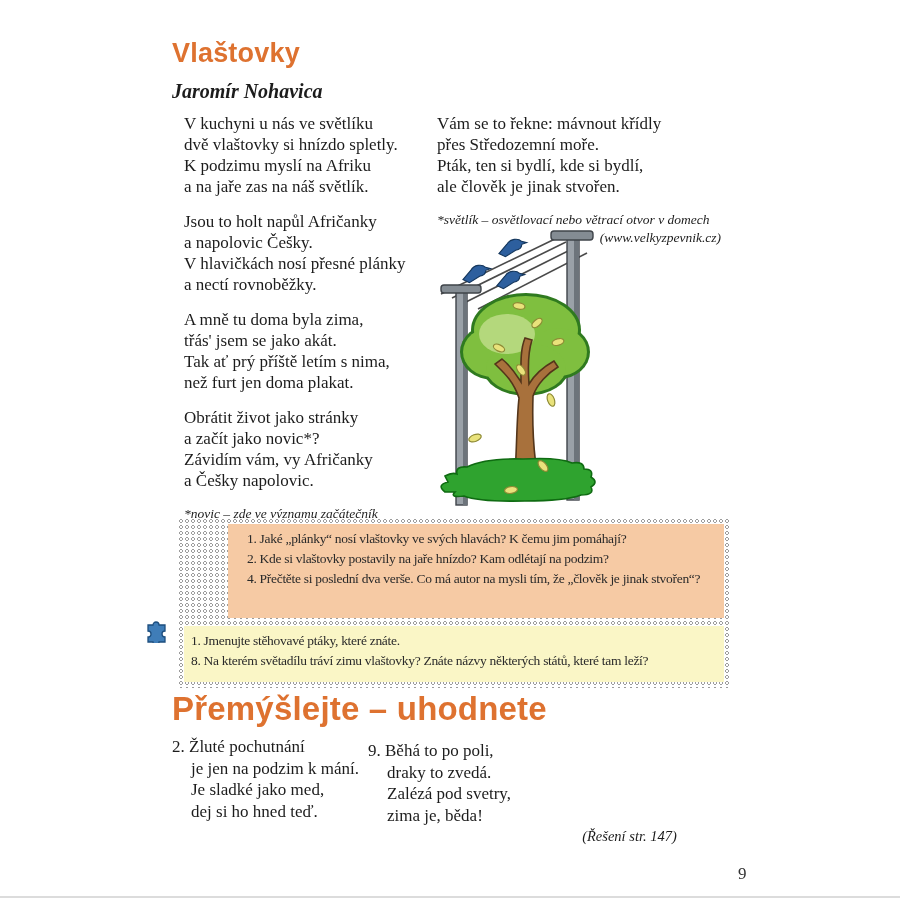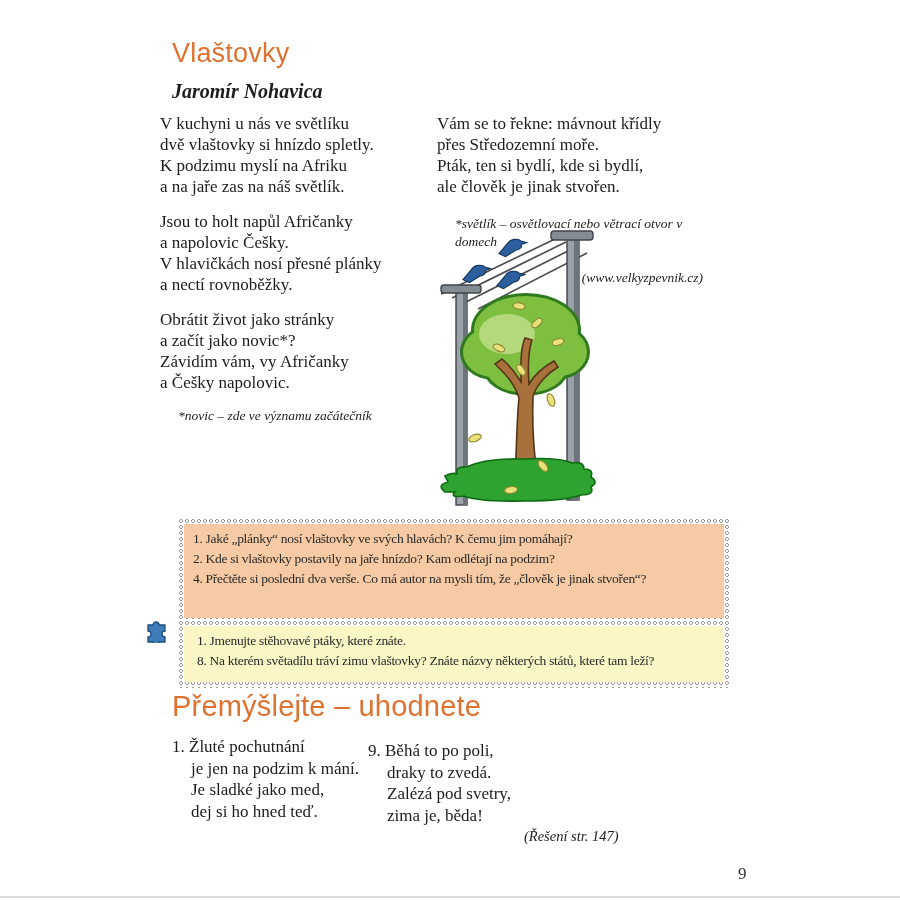--- a/index.html
+++ b/index.html
@@ -5,63 +5,63 @@
   html,body{margin:0;padding:0;background:#ffffff;}
   .page{
     position:relative;width:900px;height:900px;background:#fff;overflow:hidden;
     font-family:"Liberation Serif",serif;color:#1c1c1c;
     border-right:1px solid #eeeeee;
   }
   .page-bottom-edge{position:absolute;left:0;top:896px;width:900px;height:2px;background:#dcdcdc;}
 
   
   .h-orange{
-    position:absolute;font-family:"Liberation Sans",sans-serif;font-weight:normal;
+    position:absolute;font-family:"Liberation Sans",sans-serif;font-weight:bold;
     color:#de7230;letter-spacing:0.2px;
   }
   #title{left:172px;top:38px;font-size:27px;}
-  #riddle-heading{left:172px;top:690px;font-size:29px;}
+  #riddle-heading{left:172px;top:690px;font-size:33px;}
 
   #author{position:absolute;left:172px;top:80px;font-size:20px;font-weight:bold;font-style:italic;}
 
   
   .stanza{white-space:pre-line;font-size:17px;line-height:21px;margin:0 0 14px 0;}
-  #poem-left{position:absolute;left:160px;top:113px;width:280px;}
+  #poem-left{position:absolute;left:184px;top:113px;width:280px;}
   #poem-right{position:absolute;left:437px;top:113px;width:290px;}
-  .footnote{font-size:13.5px;font-style:italic;line-height:18px;margin:18px;}
+  .footnote{font-size:13.5px;font-style:italic;line-height:18px;margin:0;}
   #footnote-novic{margin-top:2px;}
   #source-line{text-align:right;padding-right:6px;}
 
   
   #illustration{position:absolute;left:433px;top:230px;width:197px;height:287px;}
 
   
   .beaded{
     position:absolute;padding:6px;
     background-color:#ffffff;
     background-image:radial-gradient(circle,#ffffff 0.8px,#9c9c9c 0.9px,#9c9c9c 1.8px,rgba(0,0,0,0) 2px);
     background-size:6px 6px;
   }
   .box-inner{position:relative;height:100%;box-sizing:border-box;}
   #questions-box{left:178px;top:518px;width:540px;height:94px;}
-  #questions-box .box-inner{background:#f6caa4;padding:5px 9px;}
+  #questions-box .box-inner{background:#f6caa4;padding:5px 19px;margin-left:44px;}
   #activity-box{left:178px;top:620px;width:540px;height:56px;}
-  #activity-box .box-inner{background:#faf6c6;padding:5px 13px;font-family:Liberation Serif, serif;}
+  #activity-box .box-inner{background:#faf6c6;padding:5px 7px;font-family:Liberation Serif, serif;}
   .box-line{
     font-size:13.5px;line-height:20px;letter-spacing:-0.3px;white-space:nowrap;color:#2a2a2a;
   }
   #puzzle-icon{position:absolute;left:145px;top:621px;width:24px;height:22px;}
 
   
   .riddle{position:absolute;white-space:pre-line;font-size:17px;line-height:21.5px;
           padding-left:19px;text-indent:-19px;}
   #riddle-1{left:172px;top:736px;width:210px;}
   #riddle-2{left:368px;top:740px;width:170px;}
   #riddle-3{left:524px;top:736px;width:215px;}
-  #solution-note{position:absolute;left:524px;top:828px;width:211px;text-align:left;
+  #solution-note{position:absolute;left:524px;top:828px;width:211px;text-align:center;
                  font-size:14.5px;font-style:italic;}
 
   #page-number{position:absolute;left:738px;top:864px;font-size:17px;color:#333;}
 </style>
 </head>
 <body>
 
 <div class="page">
 
   <div id="title" class="h-orange">Vlaštovky</div>
@@ -70,20 +70,24 @@
 
   <div id="poem-left">
     <p class="stanza">V kuchyni u nás ve světlíku
 dvě vlaštovky si hnízdo spletly.
 K podzimu myslí na Afriku
 a na jaře zas na náš světlík.</p>
     <p class="stanza">Jsou to holt napůl Afričanky
 a napolovic Češky.
 V hlavičkách nosí přesné plánky
 a nectí rovnoběžky.</p>
+    <p class="stanza">A mně tu doma byla zima,
+třás' jsem se jako akát.
+Tak ať prý příště letím s nima,
+než furt jen doma plakat.</p>
     <p class="stanza">Obrátit život jako stránky
 a začít jako novic*?
 Závidím vám, vy Afričanky
 a Češky napolovic.</p>
     <p class="footnote" id="footnote-novic">*novic – zde ve významu začátečník</p>
   </div>
 
   <div id="poem-right">
     <p class="stanza">Vám se to řekne: mávnout křídly
 přes Středozemní moře.
@@ -170,21 +174,21 @@
 
   <div id="activity-box" class="beaded">
     <div class="box-inner">
       <div class="box-line">1. Jmenujte stěhovavé ptáky, které znáte.</div>
       <div class="box-line">8. Na kterém světadílu tráví zimu vlaštovky? Znáte názvy některých států, které tam leží?</div>
     </div>
   </div>
 
   <div id="riddle-heading" class="h-orange">Přemýšlejte – uhodnete</div>
 
-  <div id="riddle-1" class="riddle">1. Žluté pochutnání
+  <div id="riddle-1" class="riddle">2. Žluté pochutnání
 je jen na podzim k mání.
 Je sladké jako med,
 dej si ho hned teď.</div>
   <div id="riddle-2" class="riddle">9. Běhá to po poli,
 draky to zvedá.
 Zalézá pod svetry,
 zima je, běda!</div>
   <div id="solution-note">(Řešení str. 147)</div>
 
   <div id="page-number">9</div>

